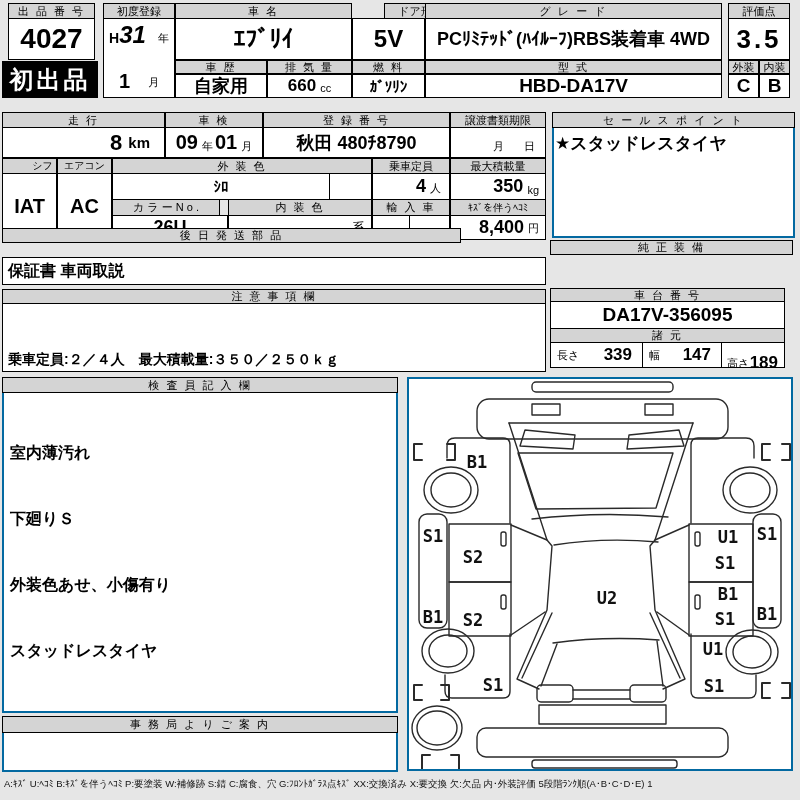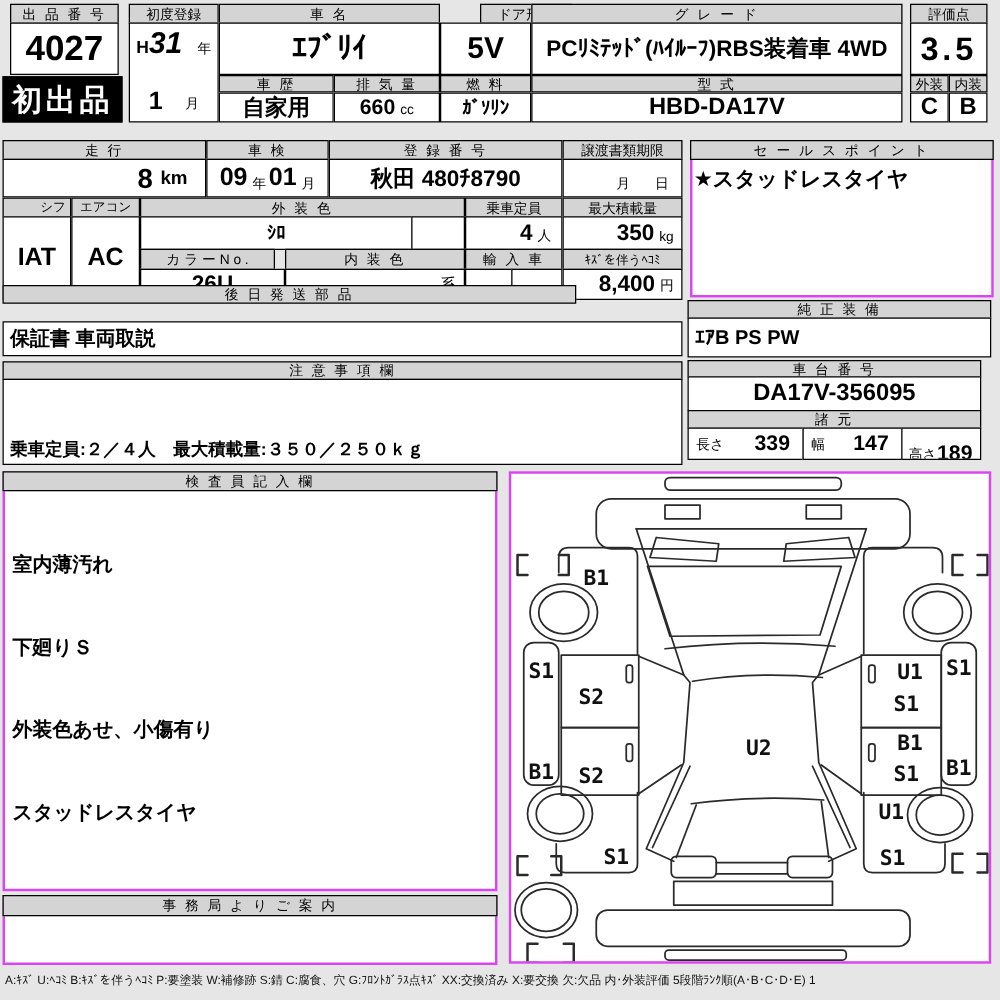--- a/index.html
+++ b/index.html
@@ -1,18 +1,18 @@
 <!DOCTYPE html>
 <html><head>
 <meta charset="utf-8">
 <style>
   html,body{margin:0;padding:0;}
   body{width:800px;height:800px;background:#e6e6e6;font-family:"Liberation Sans","DejaVu Sans",sans-serif;color:#000;}
   #sheet{position:relative;width:800px;height:800px;overflow:hidden;}
-  .box{position:absolute;border:2px solid #d946ef;background:#fff;box-sizing:border-box;}
+  .box{position:absolute;border:2px solid #0369a1;background:#fff;box-sizing:border-box;}
   .cell{position:absolute;background:#fff;border:1px solid #000;box-sizing:border-box;display:flex;align-items:center;justify-content:center;overflow:hidden;}
   .hdr{background:#d4d4d4;font-size:11px;letter-spacing:2px;white-space:nowrap;}
   .hdr.tight{letter-spacing:0;}
   .val{font-weight:bold;}
   .left{justify-content:flex-start;}
   .right{justify-content:flex-end;}
   .unit{font-size:11px;font-weight:normal;margin-left:4px;align-self:flex-end;padding-bottom:3px;}
   .badge{background:#000;color:#fff;font-weight:bold;letter-spacing:3px;}
   .nob{border:none;background:transparent;}
   .lines{display:block;padding:3px 5px;font-size:15px;font-weight:600;line-height:21px;white-space:pre-wrap;}
@@ -123,21 +123,20 @@
   </div>
 
   <div class="box" style="left:552px;top:112px;width:243px;height:126px;"></div>
   <div class="cell hdr" style="left:552px;top:112px;width:243px;height:16px;">セ ー ル ス ポ イ ン ト</div>
   <div class="cell val left nob" style="left:555px;top:130px;width:237px;height:26px;font-size:17px;">★スタッドレスタイヤ</div>
 
   <div class="cell hdr" style="left:2px;top:228px;width:459px;height:15px;">後 日 発 送 部 品</div>
   <div class="cell val left" style="left:2px;top:257px;width:544px;height:28px;font-size:16px;padding-left:5px;">保証書 車両取説</div>
 
   <div class="cell hdr" style="left:550px;top:240px;width:243px;height:15px;">純 正 装 備</div>
-  <div class="cell val left" style="left:550px;top:254px;width:243px;height:32px;font-size:16px;padding-left:5px;">ｴｱB PS PW</div>
 
   <div class="cell hdr" style="left:2px;top:289px;width:544px;height:15px;">注 意 事 項 欄</div>
   <div class="cell" style="left:2px;top:303px;width:544px;height:69px;align-items:flex-start;justify-content:flex-start;">
     <div class="lines" style="font-size:14px;">
       <div>乗車定員:２／４人　最大積載量:３５０／２５０ｋｇ</div>
       
     </div>
   </div>
 
   <div class="cell hdr" style="left:550px;top:288px;width:235px;height:14px;">車 台 番 号</div>

